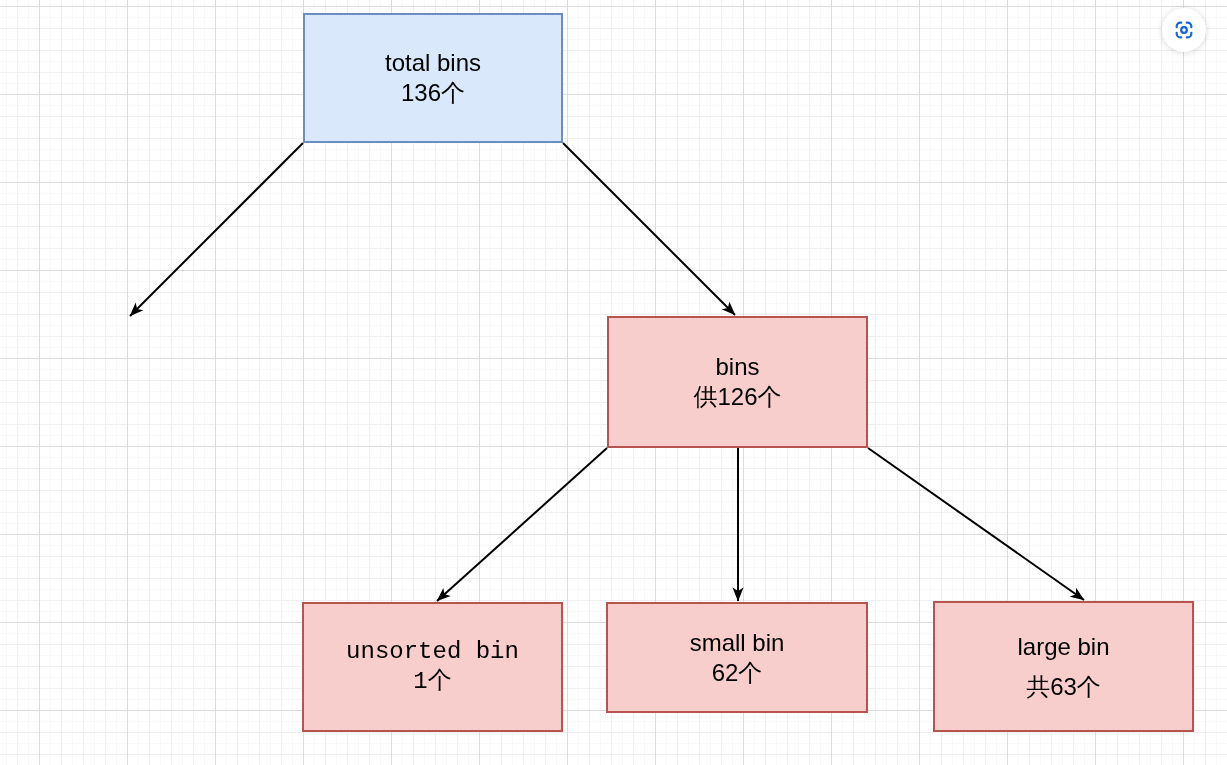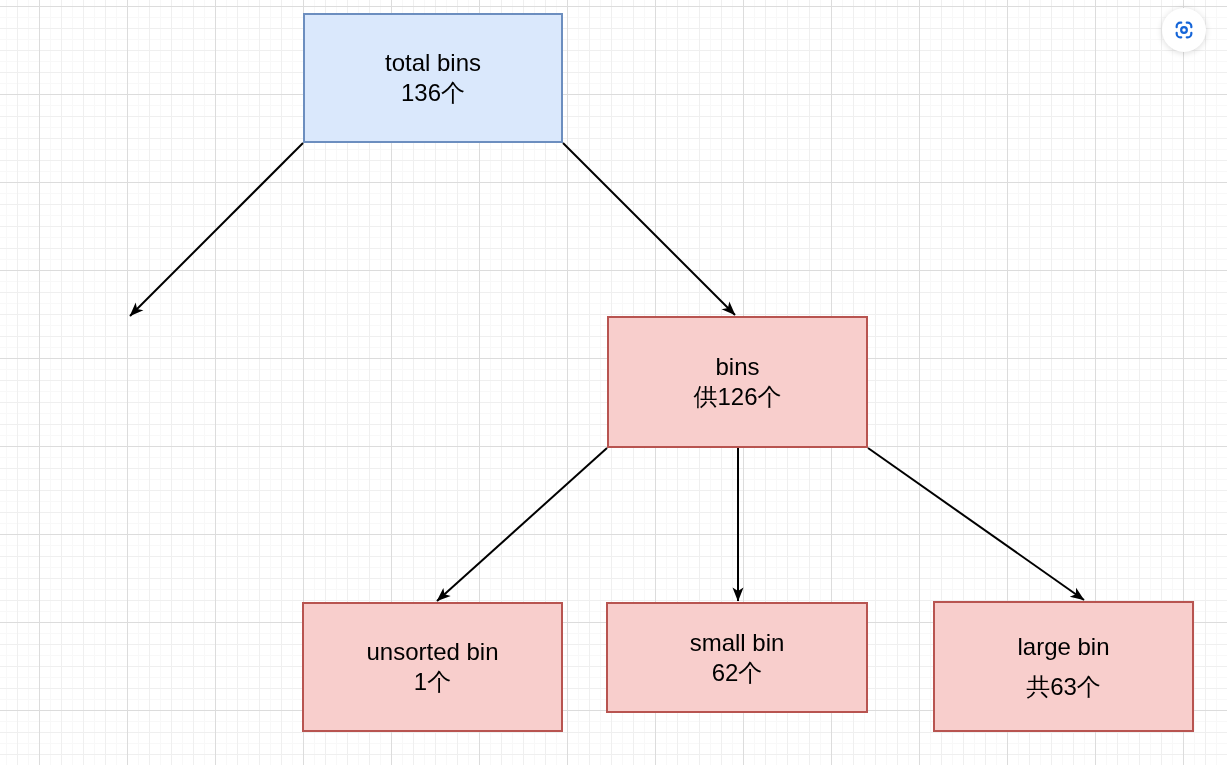--- a/index.html
+++ b/index.html
@@ -65,21 +65,21 @@
     <span>total bins</span>
     <span>136个</span>
   </div>
 
 
   <div id="n2" class="node" style="background: rgb(248, 206, 204); border-color: rgb(184, 84, 80);">
     <span>bins</span>
     <span>供126个</span>
   </div>
 
-  <div id="n3" class="node" style="background: rgb(248, 206, 204); border-color: rgb(184, 84, 80);">
+  <div id="n3" class="node" style="background: rgb(248, 206, 204); border-color: rgb(184, 84, 80); font-family: Liberation Mono, monospace;">
     <span>unsorted bin</span>
     <span>1个</span>
   </div>
 
   <div id="n4" class="node" style="background: rgb(248, 206, 204); border-color: rgb(184, 84, 80);">
     <span>small bin</span>
     <span>62个</span>
   </div>
 
   <div id="n5" class="node" style="background: rgb(248, 206, 204); border-color: rgb(184, 84, 80);">

